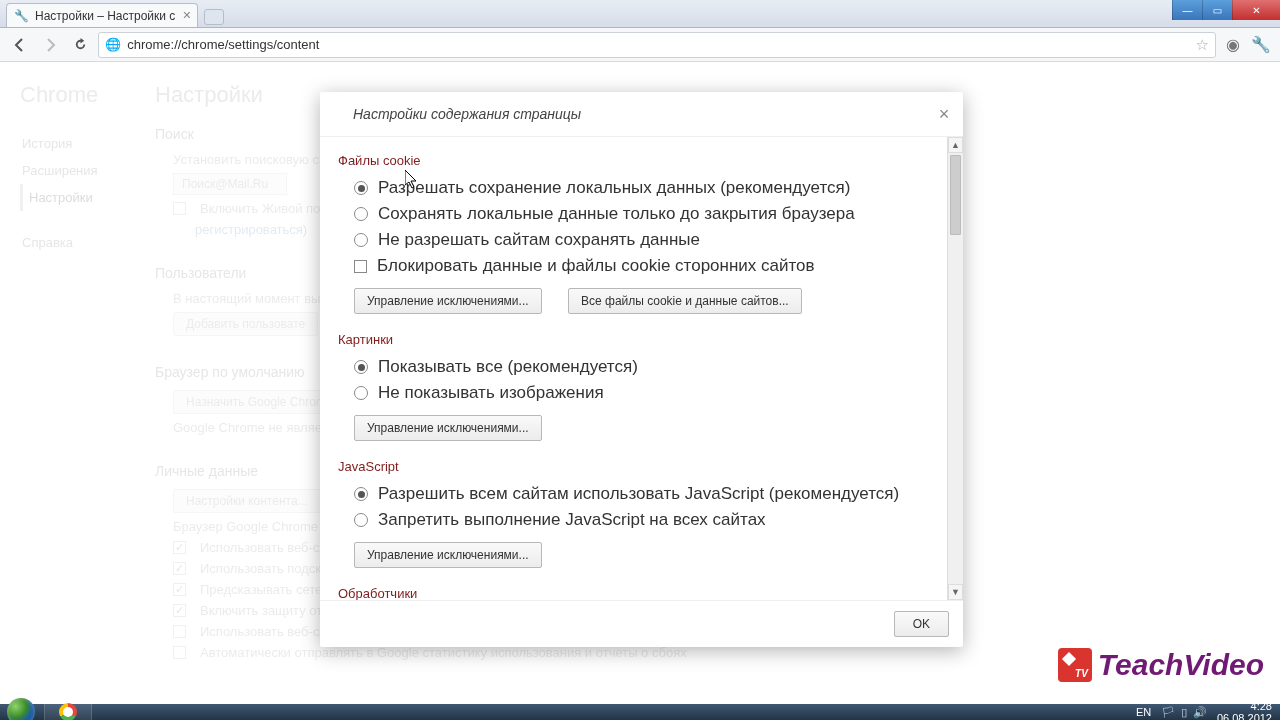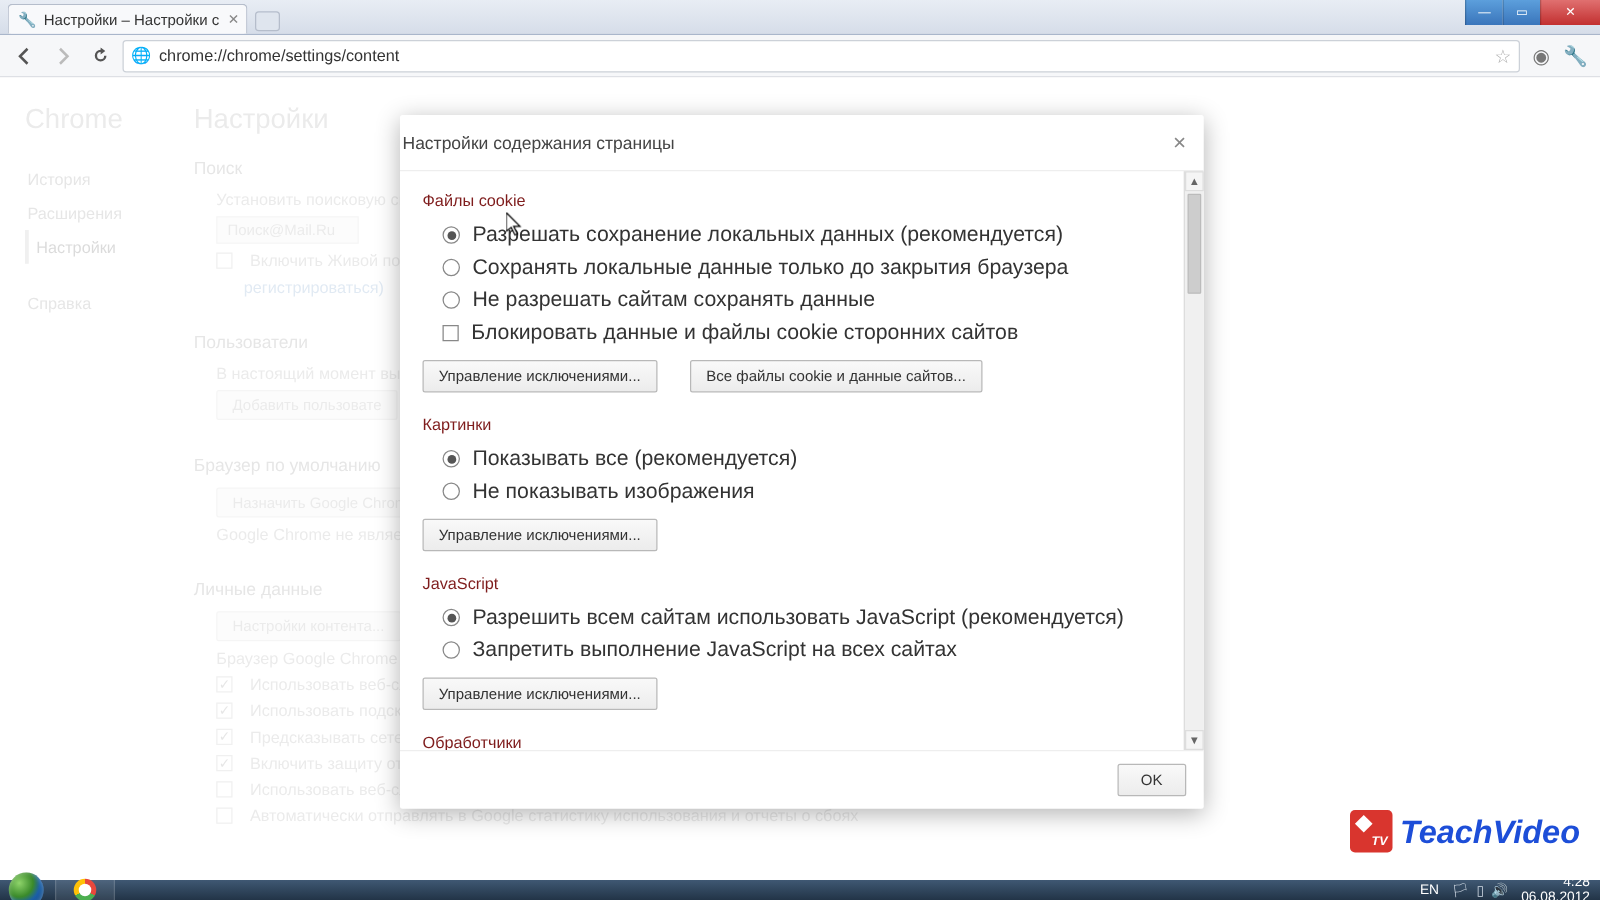--- a/index.html
+++ b/index.html
@@ -39,31 +39,31 @@
 .content .sec h3 { font-size: 14px; font-weight: normal; color: #aaa; margin-bottom: 10px; }
 .content .row { margin: 6px 0 6px 18px; display: flex; align-items: center; gap: 6px; }
 .fake-btn { display: inline-block; padding: 4px 12px; border: 1px solid #ddd; border-radius: 2px; background: #f5f5f5; color: #bbb; font-size: 12px; margin-right: 4px; }
 .fake-check { width: 13px; height: 13px; border: 1px solid #ccc; display: inline-block; margin-right: 8px; flex-shrink: 0; }
 .fake-check.checked::after { content: "✓"; color: #aaa; font-size: 11px; position: relative; top: -3px; left: 1px; }
 .fake-select { display: inline-block; padding: 3px 18px 3px 8px; border: 1px solid #ddd; background: #f5f5f5; color: #bbb; position: relative; font-size: 12px; }
 .content a { color: #9bb8d8; }
 
 
 .modal { position: absolute; left: 320px; top: 92px; width: 643px; height: 555px; background: #fff; box-shadow: 0 4px 20px rgba(0,0,0,0.3); display: flex; flex-direction: column; border-radius: 2px; }
-.modal-header { padding: 14px 2px; font-size: 14px; color: #444; position: relative; }
+.modal-header { padding: 14px 33px; font-size: 14px; color: #444; position: relative; font-style: italic; }
 .modal-close { position: absolute; right: 14px; top: 12px; font-size: 18px; color: #888; cursor: pointer; }
 .modal-body { flex: 1; overflow-y: auto; padding: 4px 18px 10px 18px; border-top: 1px solid #eee; border-bottom: 1px solid #eee; position: relative; }
 .modal-body::-webkit-scrollbar { width: 16px; }
 .modal-section { margin: 12px 0 18px 0; }
 .modal-section h4 { font-size: 13px; font-weight: normal; color: #7f1d1d; margin-bottom: 10px; }
 .radio-row, .check-row { display: flex; align-items: center; gap: 10px; margin: 6px 0 6px 16px; font-size: 17px; color: #333; }
 .radio { width: 14px; height: 14px; border-radius: 50%; border: 1px solid #888; display: inline-flex; align-items: center; justify-content: center; flex-shrink: 0; }
 .radio.checked::after { content: ""; width: 7px; height: 7px; border-radius: 50%; background: #555; }
 .checkbox { width: 13px; height: 13px; border: 1px solid #888; display: inline-block; flex-shrink: 0; }
-.btn { display: inline-block; padding: 5px 12px; border: 1px solid #b8b8b8; border-radius: 2px; background: linear-gradient(#f9f9f9,#ececec); color: #333; font-size: 12px; cursor: pointer; margin-right: 6px; margin-top: 6px; margin-left: 0; }
+.btn { display: inline-block; padding: 5px 12px; border: 1px solid #b8b8b8; border-radius: 2px; background: linear-gradient(#f9f9f9,#ececec); color: #333; font-size: 12px; cursor: pointer; margin-right: 6px; margin-top: 6px; margin-left: 16px; }
 .modal-footer { padding: 10px 14px; display: flex; justify-content: flex-end; }
 .ok-btn { padding: 5px 18px; border: 1px solid #b8b8b8; border-radius: 2px; background: linear-gradient(#f9f9f9,#ececec); font-size: 12px; color: #333; cursor: pointer; }
 .cursor { position: absolute; left: 405px; top: 170px; font-size: 16px; color: #000; pointer-events: none; z-index: 100; }
 .modal-scrollbar { position: absolute; right: 0; top: 0; bottom: 0; width: 16px; background: #f0f0f0; border-left: 1px solid #ddd; }
 .scroll-up, .scroll-down { height: 16px; display: flex; align-items: center; justify-content: center; font-size: 9px; color: #666; background: #f5f5f5; border: 1px solid #ddd; }
 .scroll-track { position: absolute; top: 16px; bottom: 16px; left: 0; right: 0; }
 .scroll-thumb { position: absolute; left: 2px; right: 2px; top: 2px; height: 80px; background: #cdcdcd; border: 1px solid #bbb; border-radius: 1px; }
 .scroll-down { position: absolute; bottom: 0; left: 0; right: 0; }
 
 
@@ -76,21 +76,21 @@
 .tray { margin-left: auto; display: flex; align-items: center; gap: 10px; padding-right: 8px; }
 .tray .lang { font-size: 11px; }
 .tray .icons { display: flex; gap: 6px; font-size: 11px; color: #cfd8e3; }
 .tray .clock { text-align: right; line-height: 1.1; font-size: 11px; }
 
 
 .watermark { position: absolute; right: 16px; bottom: 38px; display: flex; align-items: center; gap: 6px; }
 .watermark .wm-icon { width: 34px; height: 34px; background: #d9352e; border-radius: 4px; position: relative; }
 .watermark .wm-icon::before { content: ""; position: absolute; left: 6px; top: 6px; width: 10px; height: 10px; background: #fff; transform: rotate(45deg); }
 .watermark .wm-icon::after { content: "TV"; position: absolute; right: 4px; bottom: 3px; color: #fff; font-size: 10px; font-weight: bold; font-style: italic; }
-.watermark .wm-text { font-size: 26px; font-style: italic; font-weight: bold; color: #1d4ed8; }
+.watermark .wm-text { font-size: 30px; font-style: italic; font-weight: bold; color: #701a75; }
 </style>
 </head>
 <body>
 
 <div class="titlebar">
   <div class="tab">
     <span class="favicon">🔧</span>
     <span>Настройки – Настройки с</span>
     <span class="close">✕</span>
   </div>

